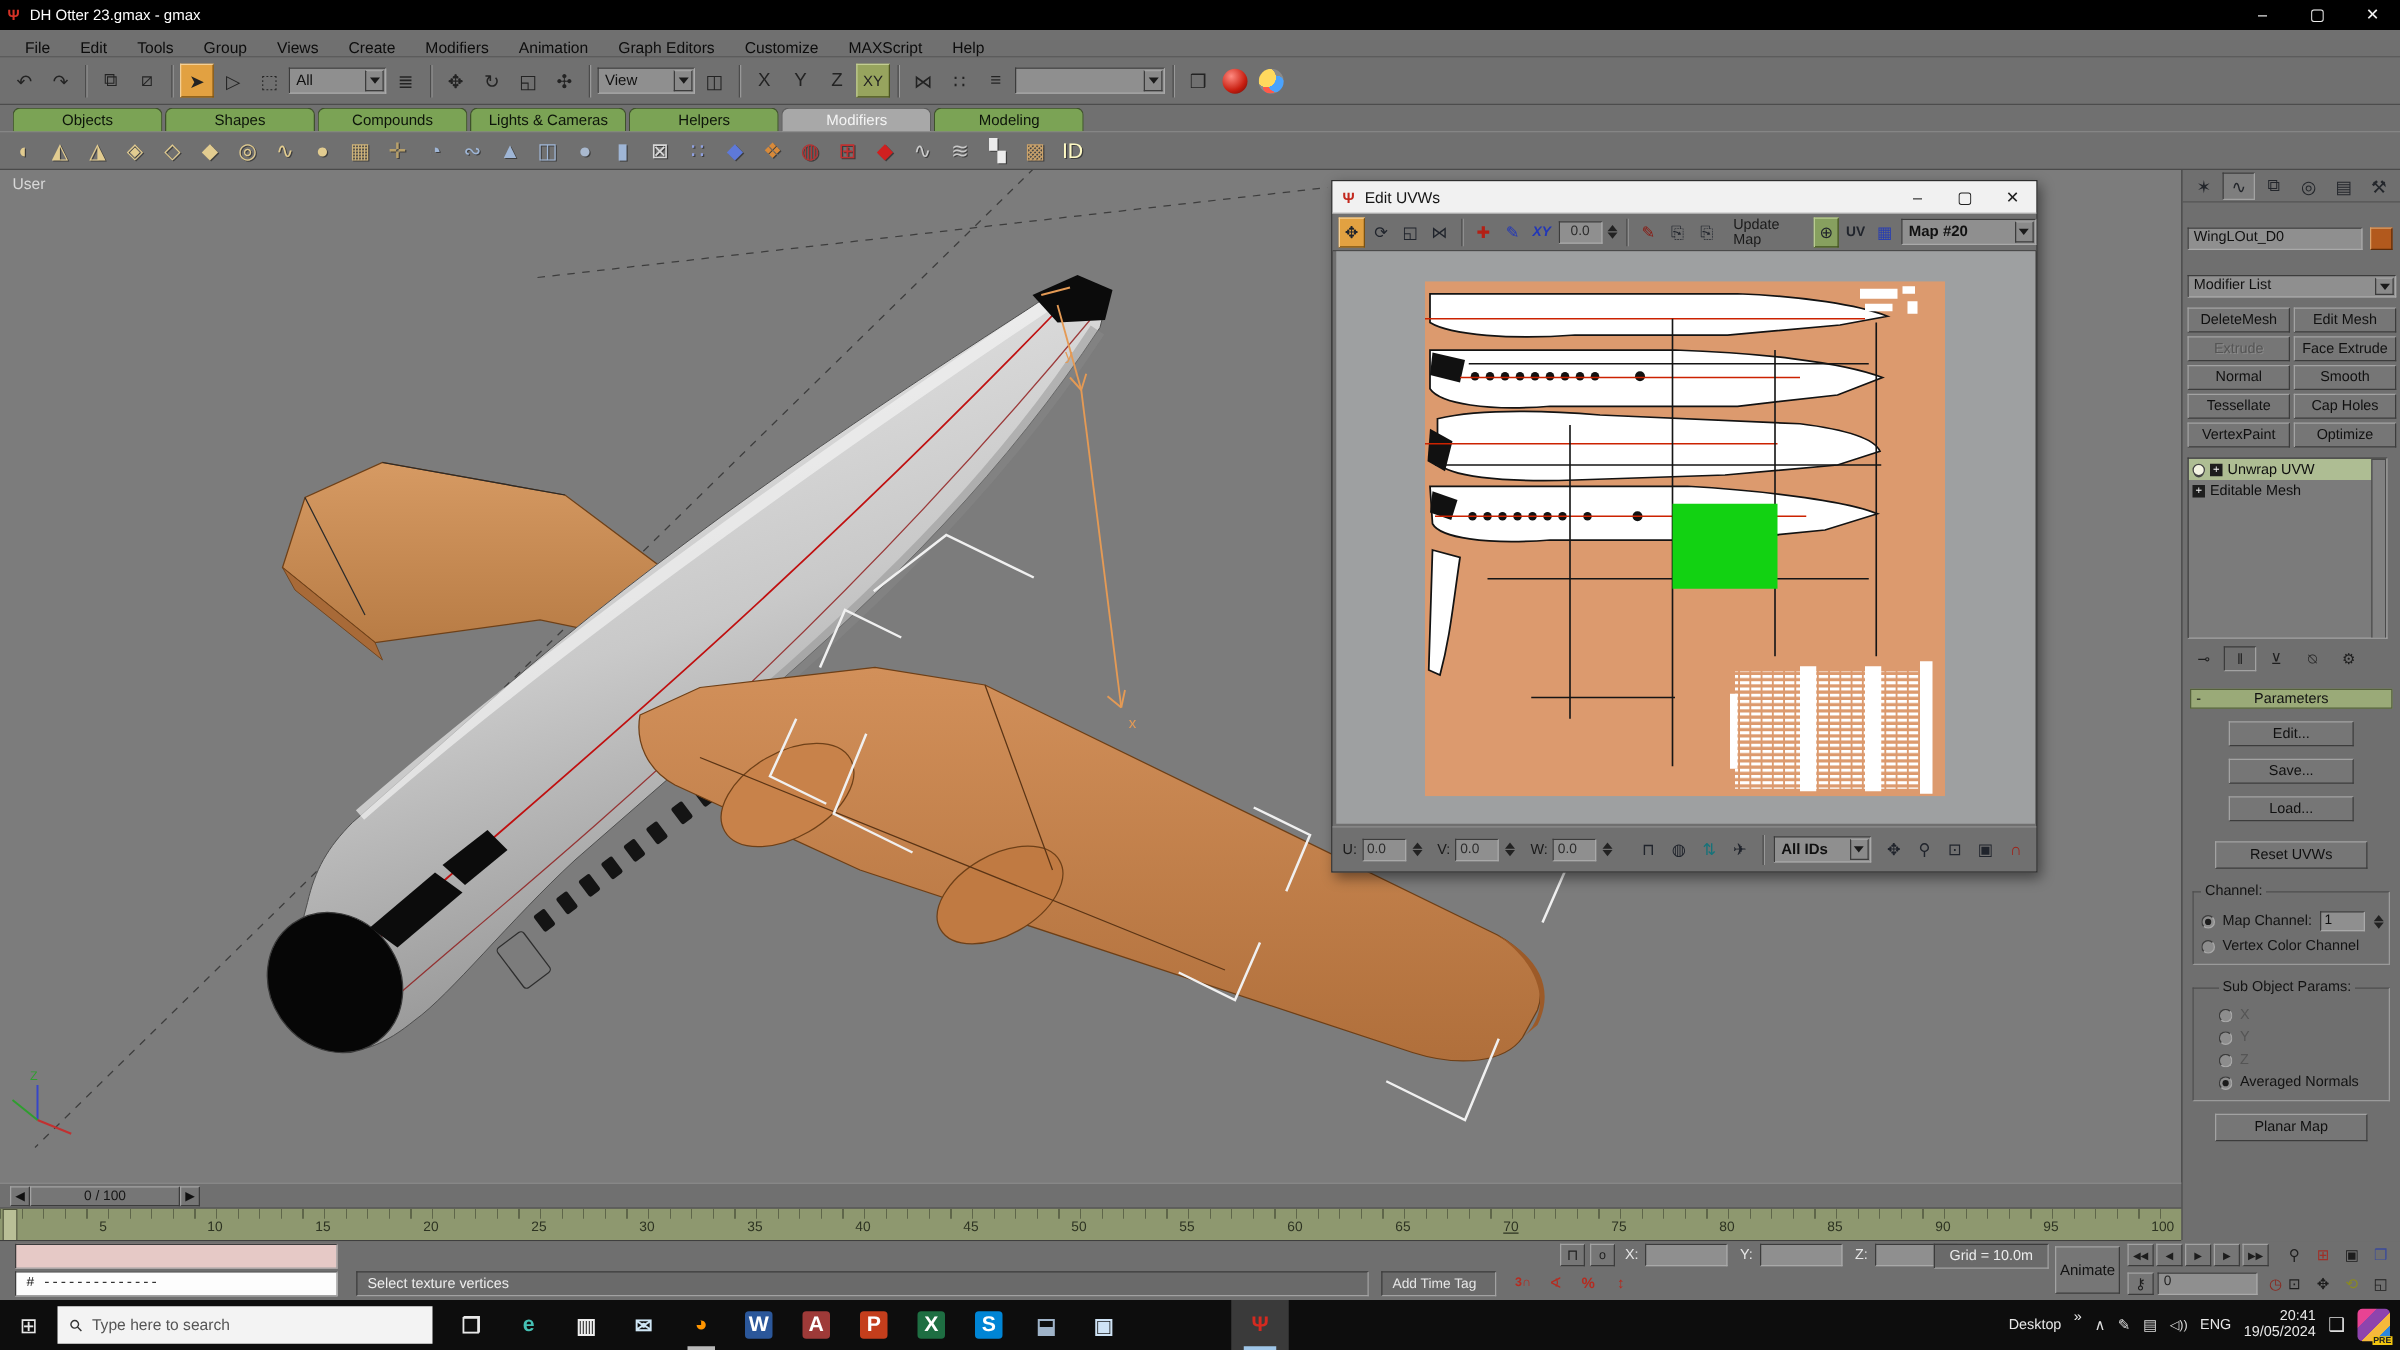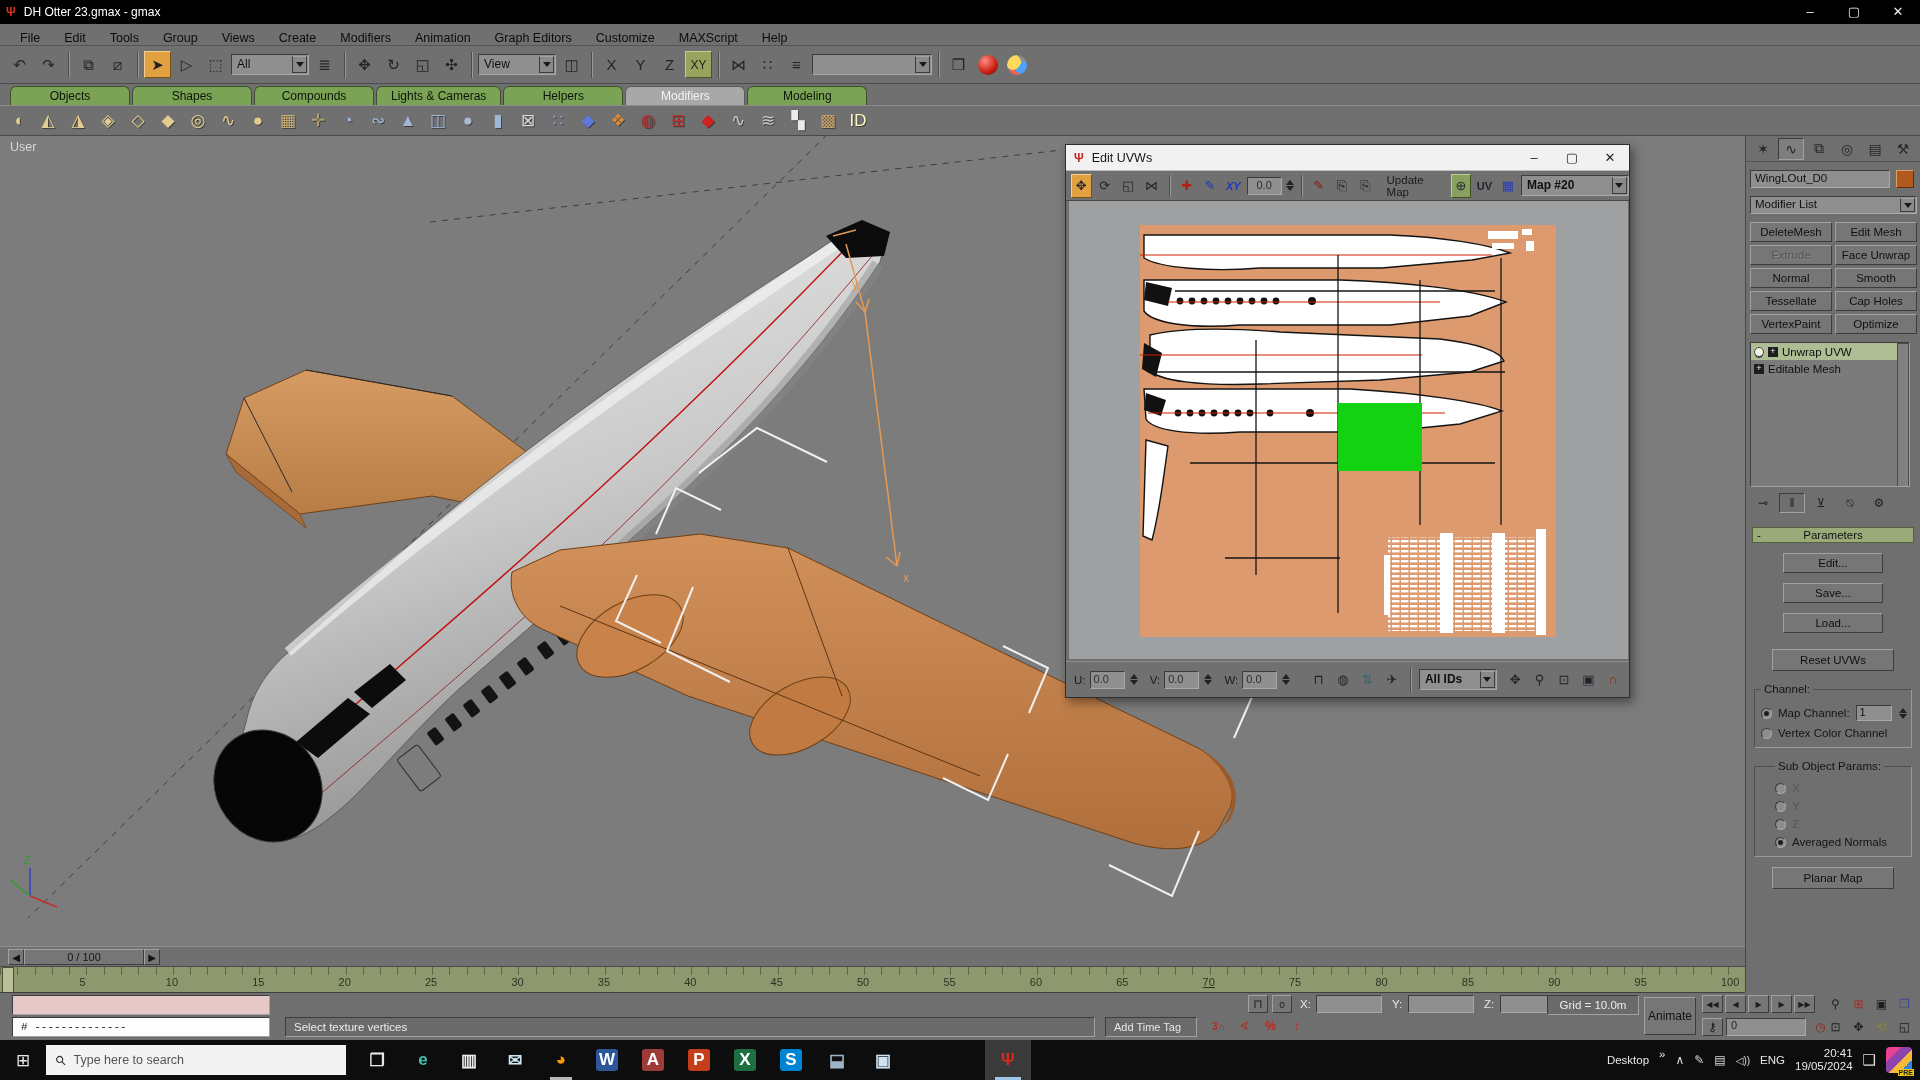--- a/index.html
+++ b/index.html
@@ -56,21 +56,21 @@
   .spin{display:inline-flex;flex-direction:column;gap:1px;margin-left:1px}
   .spin i{width:0;height:0;border-left:4px solid transparent;border-right:4px solid transparent}
   .spin i.up{border-bottom:5px solid #222}
   .spin i.down{border-top:5px solid #222}
   .lab{font-size:11.5px;color:#1a1a1a}
   
   #cpanel{left:1745px;top:136px;width:175px;height:856px;background:#6f6f6f;border-left:1px solid #474747;font-size:11.5px}
   #cp-tabs{display:flex;align-items:center;height:26px;padding-left:4px;gap:2px;border-bottom:1px solid #555}
   .cp-tab{width:26px;height:22px;display:flex;align-items:center;justify-content:center;font-size:14px;color:#23262b}
   .cp-tab.active{background:#7e7e7e;border:1px solid;border-color:#3c3c3c #a2a2a2 #a2a2a2 #3c3c3c}
-  .cp-row{position:relative;margin:8px 4px 0 4px}
+  .cp-row{position:relative;margin:20px 4px 0 4px}
   #obj-name{width:140px;height:18px;font-size:11.5px;padding:1px 4px}
   #obj-color{position:absolute;right:2px;top:0;width:18px;height:18px;background:#b2591d;border:1px solid;border-color:#d9a06a #5e2c09 #5e2c09 #d9a06a}
   #mod-list{position:relative;width:167px;height:18px;font-size:11.5px;padding:1px 4px}
   #btn-grid{display:grid;grid-template-columns:82px 82px;gap:3px;margin:8px 4px 0 4px}
   .p-btn{height:20px;font-family:"Liberation Sans",sans-serif;font-size:11.5px;color:#101010;display:flex;align-items:center;justify-content:center}
   .p-btn.disabled{color:#555;text-shadow:1px 1px 0 #8a8a8a}
   #stack{position:relative;margin:8px 4px 0 4px;width:160px;height:145px;background:#7b7b7b;border:1px solid;border-color:#3c3c3c #a2a2a2 #a2a2a2 #3c3c3c;overflow:hidden}
   .stack-row{display:flex;align-items:center;height:17px;gap:4px;padding-left:3px;color:#0e0e0e}
   .stack-row.selected{background:#aebd93}
   .bulb{width:10px;height:10px;border-radius:50%;background:#f3f3e2;border:1px solid #444;box-shadow:0 2px 0 -1px #444}
@@ -504,21 +504,21 @@
     <div class="cp-row">
       <span id="mod-list" class="field" style="display:inline-block"><span>Modifier List</span><span class="dd-btn raised">
             <i class="dd-arrow"></i>
           </span></span>
     </div>
     <div id="btn-grid">
 
     <button class="p-btn raised">DeleteMesh</button>
         <button class="p-btn raised">Edit Mesh</button>
         <button class="p-btn raised disabled">Extrude</button>
-        <button class="p-btn raised">Face Unwrap</button>
+        <button class="p-btn raised">Face Extrude</button>
         <button class="p-btn raised">Normal</button>
         <button class="p-btn raised">Smooth</button>
         <button class="p-btn raised">Tessellate</button>
         <button class="p-btn raised">Cap Holes</button>
         <button class="p-btn raised">VertexPaint</button>
         <button class="p-btn raised">Optimize</button>
       </div>
     <div id="stack">
 
       <div id="stack-scroll" style="right:0;left:auto"></div>

